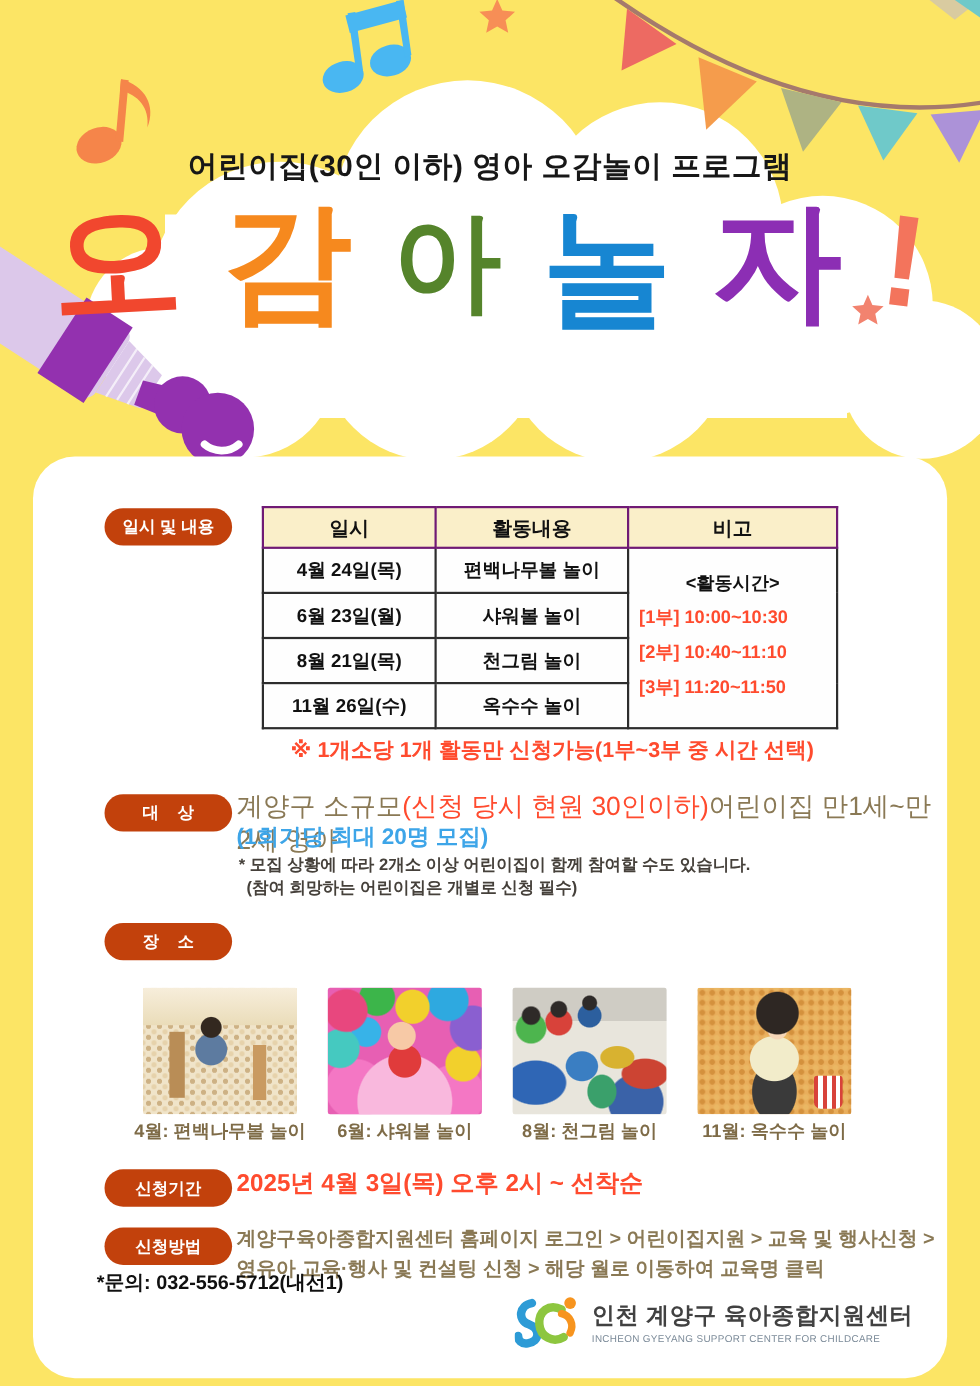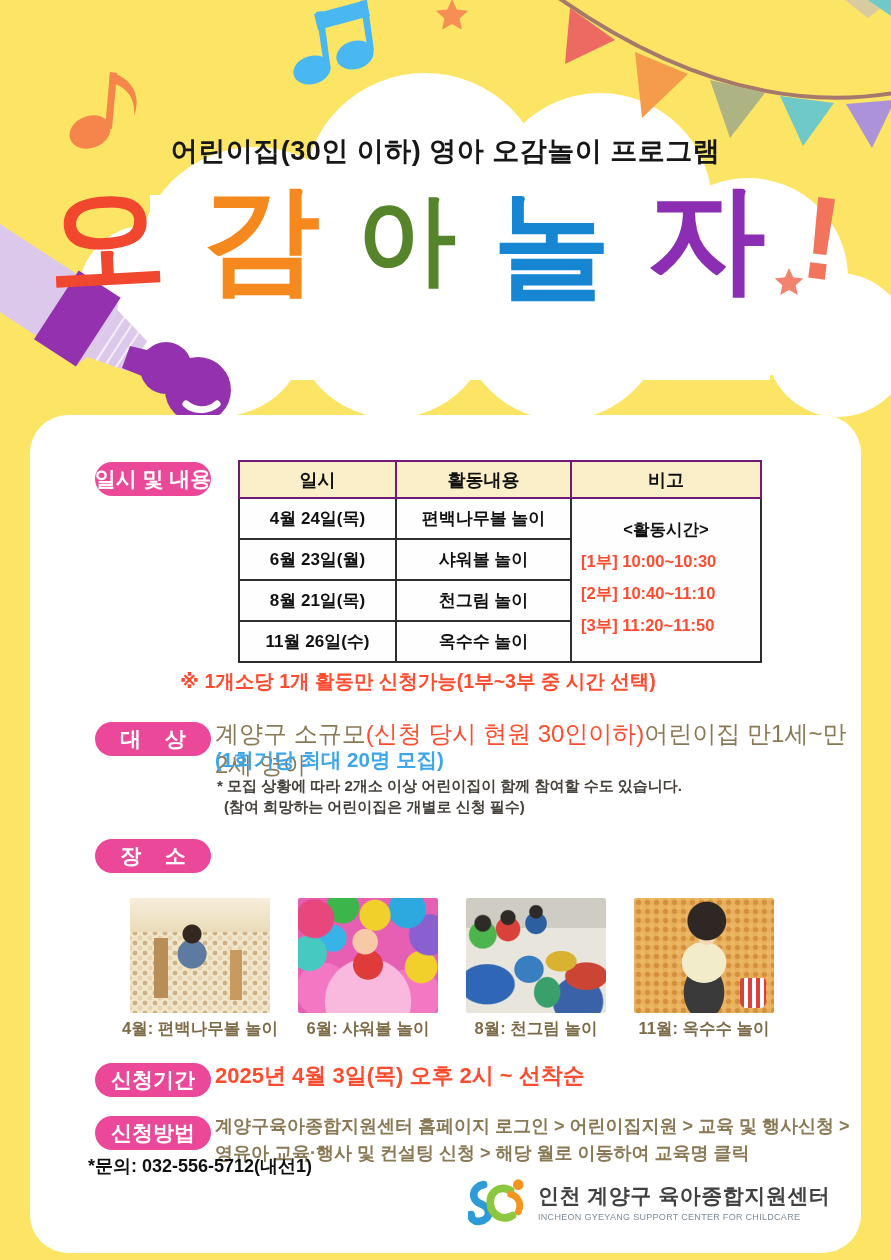--- a/index.html
+++ b/index.html
@@ -16,37 +16,37 @@
   .tl{display:inline-block}
   .tl-0{transform:rotate(-3deg)}
   .tl-2{font-size:.84em;transform:translateY(-6px)}
   .tl-3{transform:translateY(6px)}
   .tl-5{transform:rotate(7deg)}
 
   
   .card{position:absolute;left:30px;top:415px;width:831px;height:838px;
     background:#fff;border-radius:38px}
 
-  .badge{position:absolute;left:65px;width:116px;height:34px;background:#ec4899;
-    border-radius:17px;color:#fff;font-weight:bold;font-size:21px;
+  .badge{position:absolute;left:65px;width:116px;height:34px;background:#c2410c;
+    border-radius:17px;color:#fff;font-weight:bold;font-size:15px;
     display:flex;align-items:center;justify-content:center;white-space:pre}
 
   
   .sched-wrap{position:absolute;left:208px;top:45px}
   table.sched{border-collapse:collapse;table-layout:fixed;width:522px;background:#fff}
   table.sched th{background:#FAEFC9;border:2px solid #701a75;height:37px;
     font-size:18px;font-weight:bold;color:#111;text-align:center}
   table.sched td{border:2px solid #2d2d2d;height:41px;font-size:17px;font-weight:bold;
     color:#111;text-align:center;background:#fefefe}
   td.remarks{vertical-align:middle;padding:0 4px}
   .remarks-title{font-size:16.5px;font-weight:bold;color:#111;text-align:center;margin-bottom:4px}
   .remark-time{color:#FF4B2E;font-size:16.5px;font-weight:bold;text-align:left;
     padding-left:5px;line-height:1.95;white-space:nowrap}
 
-  .notice{position:absolute;left:150px;top:253px;width:644px;text-align:left;
+  .notice{position:absolute;left:150px;top:253px;width:644px;text-align:center;
     color:#FF4B2E;font-size:19.5px;font-weight:bold}
 
   
   .target-line1{position:absolute;left:185px;top:303px;width:640px;
     font-size:24px;font-weight:normal;color:#8A7955;line-height:1.3}
   .hl-red{color:#FF4B2E}
   .target-line2{position:absolute;left:185px;top:331px;font-size:20.5px;font-weight:bold;color:#3DA5E8}
   .target-note1{position:absolute;left:187px;top:362px;font-size:15px;font-weight:bold;color:#45403A}
   .target-note2{position:absolute;left:194px;top:383px;font-size:15px;font-weight:bold;color:#45403A}
 

